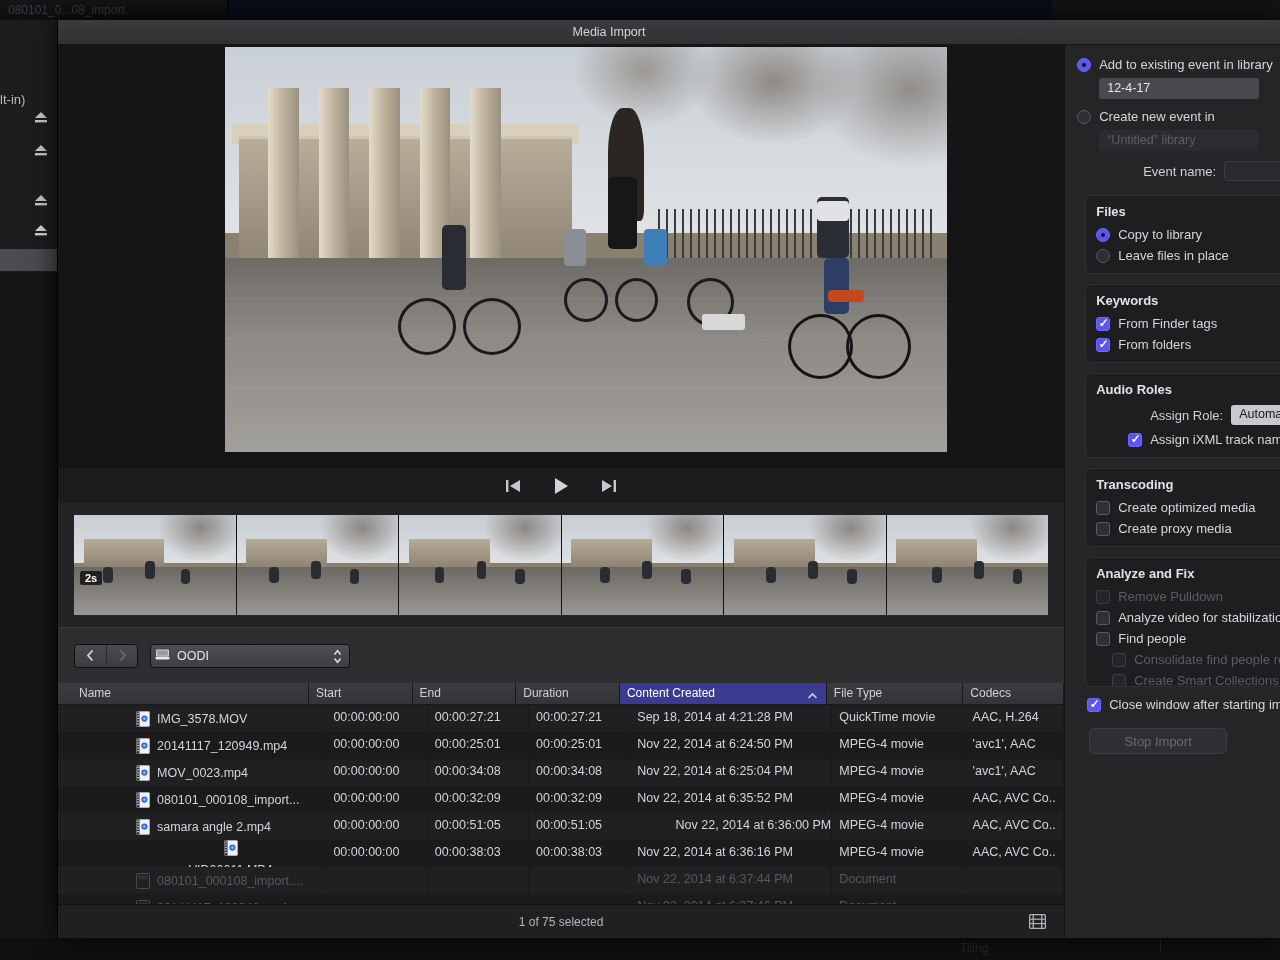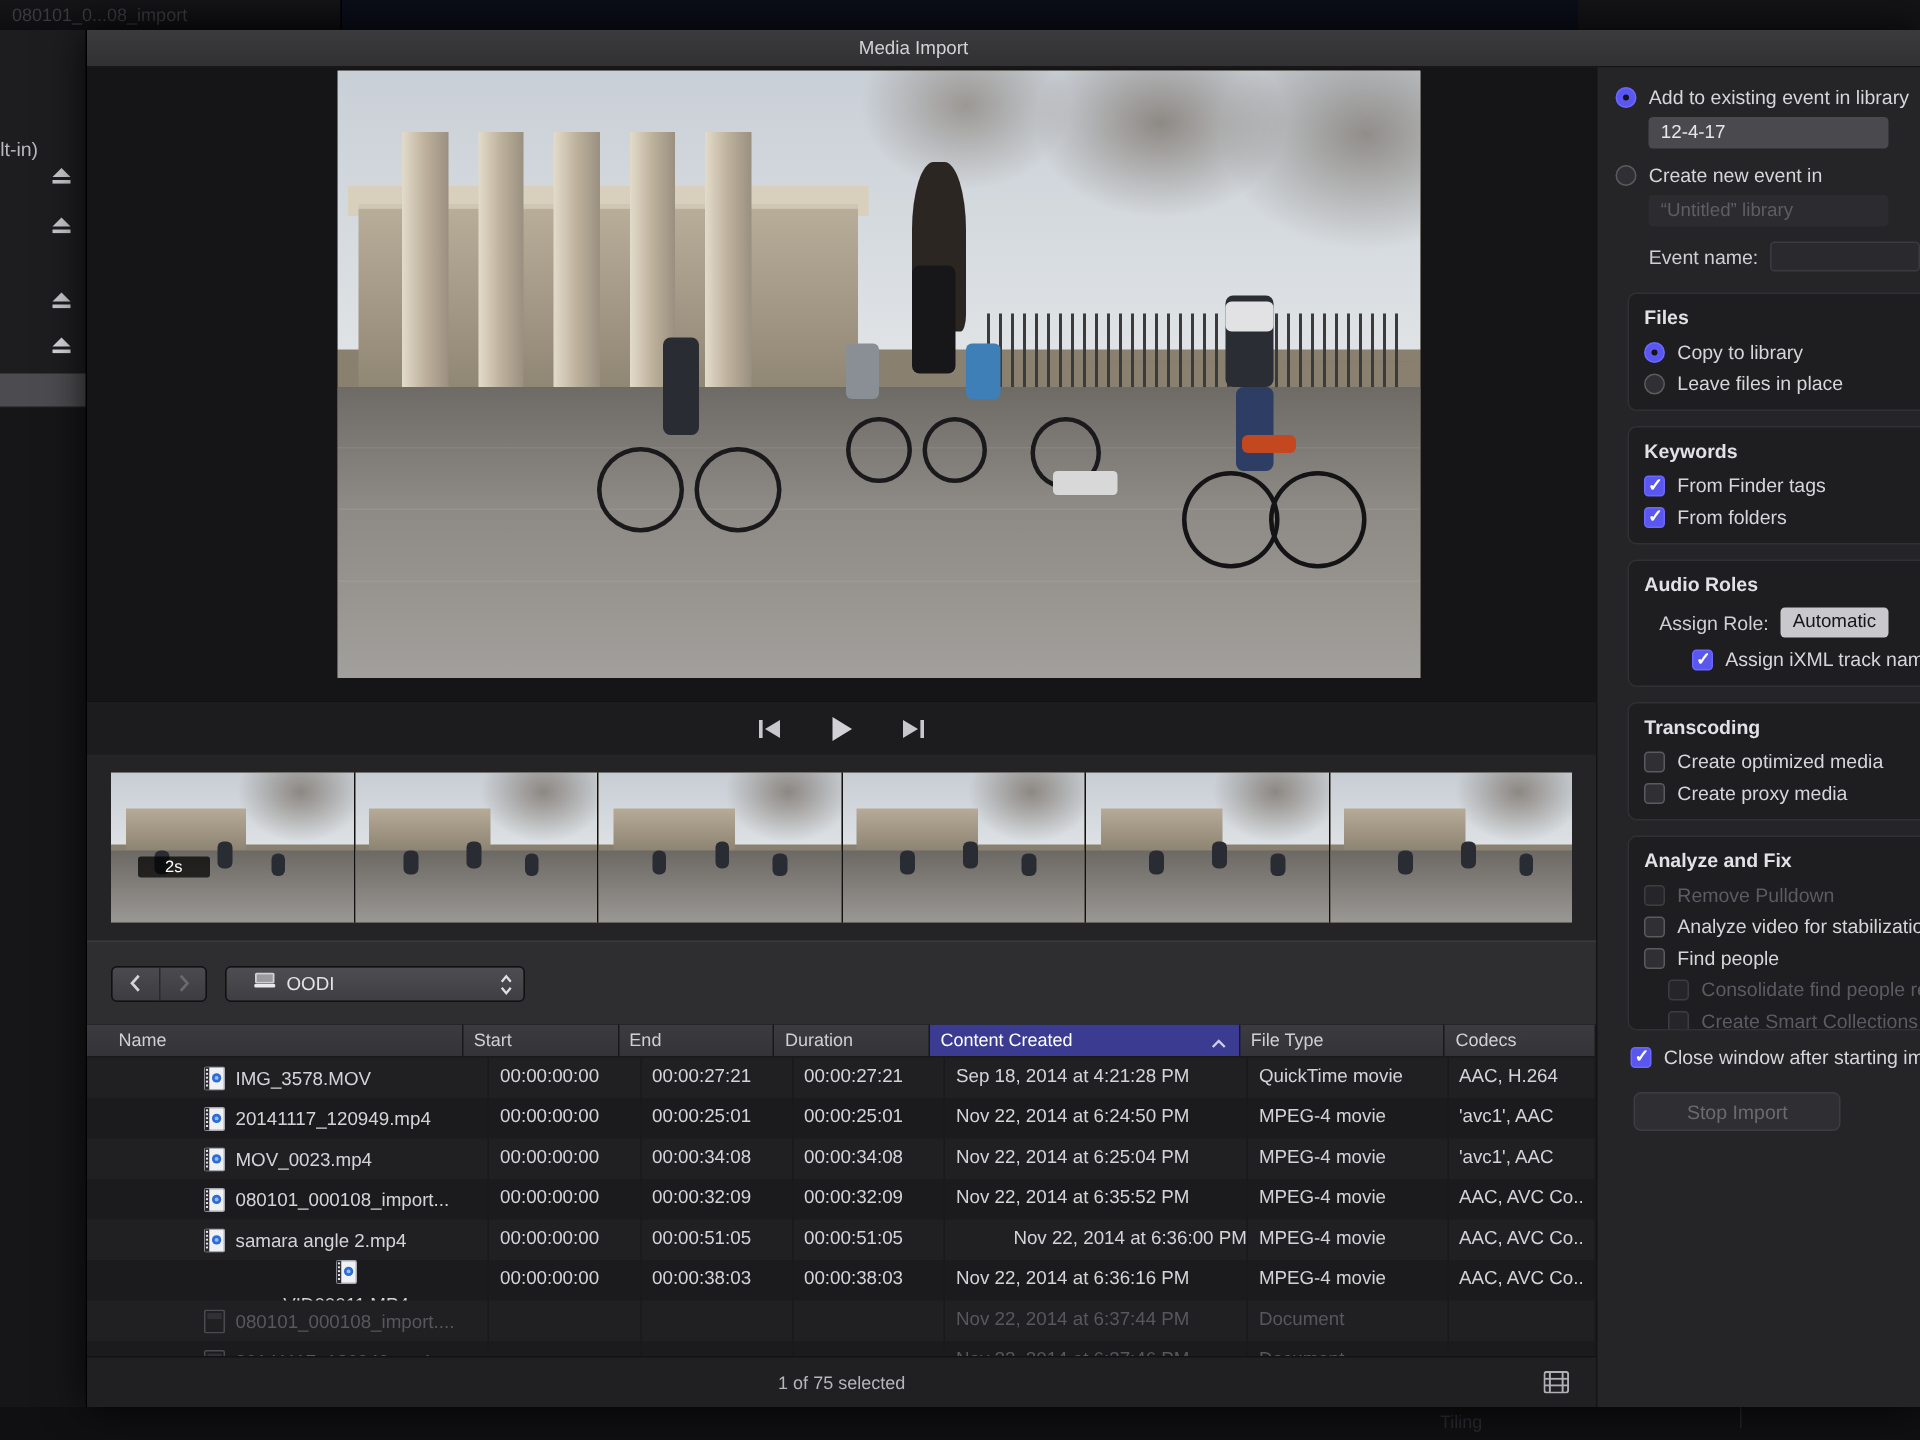--- a/index.html
+++ b/index.html
@@ -136,23 +136,23 @@
     background: #242427; padding: 12px 16px;
     display: flex; gap: 0;
   }
   .fs-cell {
     position: relative; flex: 1 1 0; height: 100%;
     border-right: 1px solid #111; overflow: hidden; background:#8a8070;
     cursor: pointer;
   }
   .fs-cell:last-child { border-right: none; }
   .fs-badge {
-    position: absolute; left: 18px; bottom: 30px; z-index: 5;
-    background: rgba(0,0,0,.72); color: #fff; font-size: 11px; font-weight: normal;
-    padding: 1px 18px; border-radius: 2px;
+    position: absolute; left: 6px; bottom: 30px; z-index: 5;
+    background: rgba(0,0,0,.72); color: #fff; font-size: 11px; font-weight: bold;
+    padding: 1px 5px; border-radius: 2px;
   }
   .mini { position: absolute; inset: 0; }
   .mini .sky2    { position:absolute; left:0; top:0; width:100%; height:48%; background:linear-gradient(#c7cdd4,#dde1e4); }
   .mini .bld2    { position:absolute; left:6%; top:24%; width:50%; height:30%; background:linear-gradient(#b6ab97,#8b8170); }
   .mini .gnd2    { position:absolute; left:0; bottom:0; width:100%; height:48%; background:linear-gradient(#6c6864,#9a9894); }
   .mini .tr2     { position:absolute; right:0; top:0; width:55%; height:52%;
                    background:radial-gradient(ellipse 60px 48px at 60% 25%, rgba(88,74,60,.55), transparent 70%); }
   .mini .dot     { position:absolute; background:#2a2c33; border-radius:4px; }
 
   
@@ -167,21 +167,21 @@
   }
   .navbtn {
     width: 31px; display: flex; align-items: center; justify-content: center; cursor: pointer;
   }
   .navbtn + .navbtn { border-left: 1px solid #2a2a2d; }
   .navbtn.disabled svg polyline { stroke: #6a6a6e; }
   #pathpop {
     margin-left: 12px; width: 200px; height: 24px;
     background: linear-gradient(#4e4e52,#3f3f43);
     border: 1px solid #111; border-radius: 4px;
-    display: flex; align-items: center; padding: 0 18px; gap: 7px;
+    display: flex; align-items: center; padding: 0 4px; gap: 7px;
     position: relative; cursor: pointer;
   }
   #pathpop .vol-label { color: #e4e4e8; font-size: 12.5px; }
   #pathpop .chev { position: absolute; right: 7px; top: 3px; }
 
   
   #table {
     position: absolute; left: 0; right: 0; top: 638px; bottom: 34px;
     background: #1b1b1e; overflow: hidden;
   }
@@ -241,21 +241,21 @@
   .check.off-dim { border-color: #3c3c42; background: #26262a; }
   .rlabel { color: #d6d6da; font-size: 13px; white-space: nowrap; }
   .rlabel.dim { color: #5b5b61; }
   .popfield {
     height: 21px; background: #4a4a4e; border-radius: 3px;
     color: #e6e6ea; font-size: 12.5px; padding: 3px 8px;
     margin: 2px 0 10px 22px; width: 160px; white-space: nowrap; cursor: pointer;
   }
   .popfield.ghost { background: #2c2c30; color: #5d5d63; }
   .fieldrow { display: flex; align-items: center; gap: 8px; margin: 4px 0 0 0; }
-  .fieldlabel { color: #cfcfd4; font-size: 13px; white-space: nowrap; }
+  .fieldlabel { color: #cfcfd4; font-size: 13px; white-space: nowrap; margin-left: 44px; }
   .textbox {
     height: 20px; width: 100px; background: #2a2a2e;
     border: 1px solid #3a3a40; border-radius: 3px;
   }
   .group {
     background: #1e1e21; border: 1px solid #313135; border-radius: 6px;
     margin: 10px 8px 0 8px; padding: 8px 10px 10px 10px; width: 290px;
   }
   .group h3 { color: #e2e2e6; font-size: 13px; margin-bottom: 8px; font-weight: bold; }
   .pop-sm {

